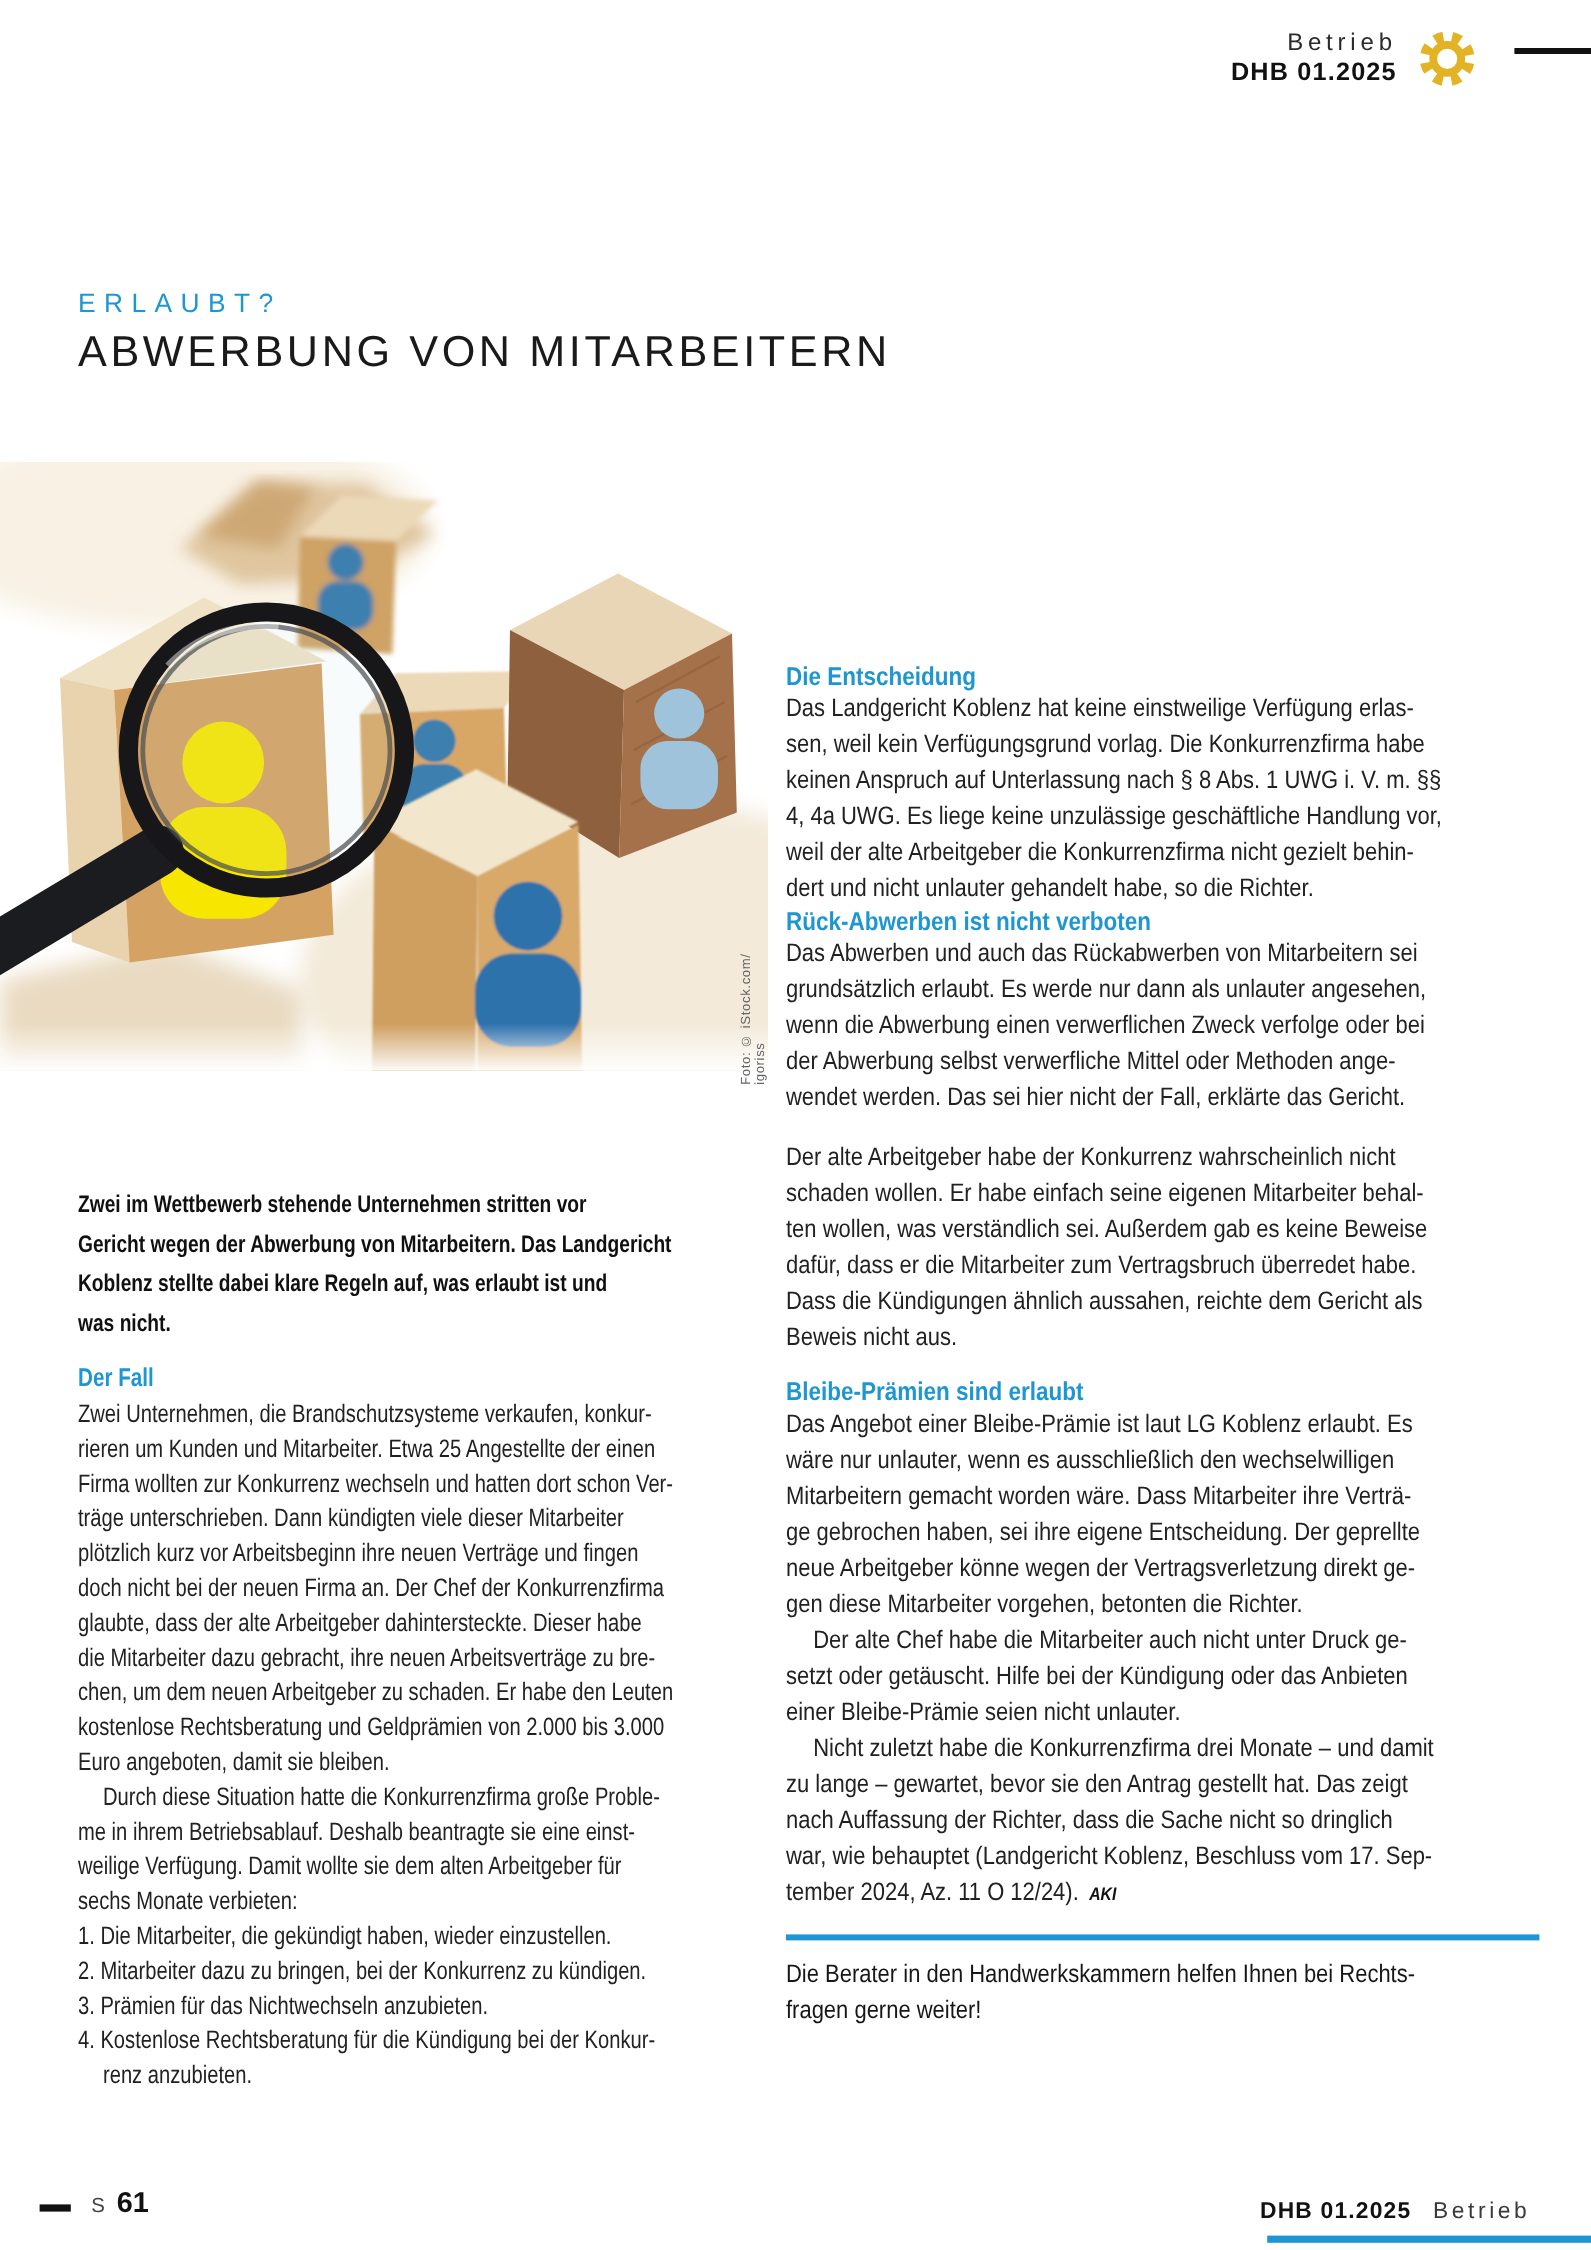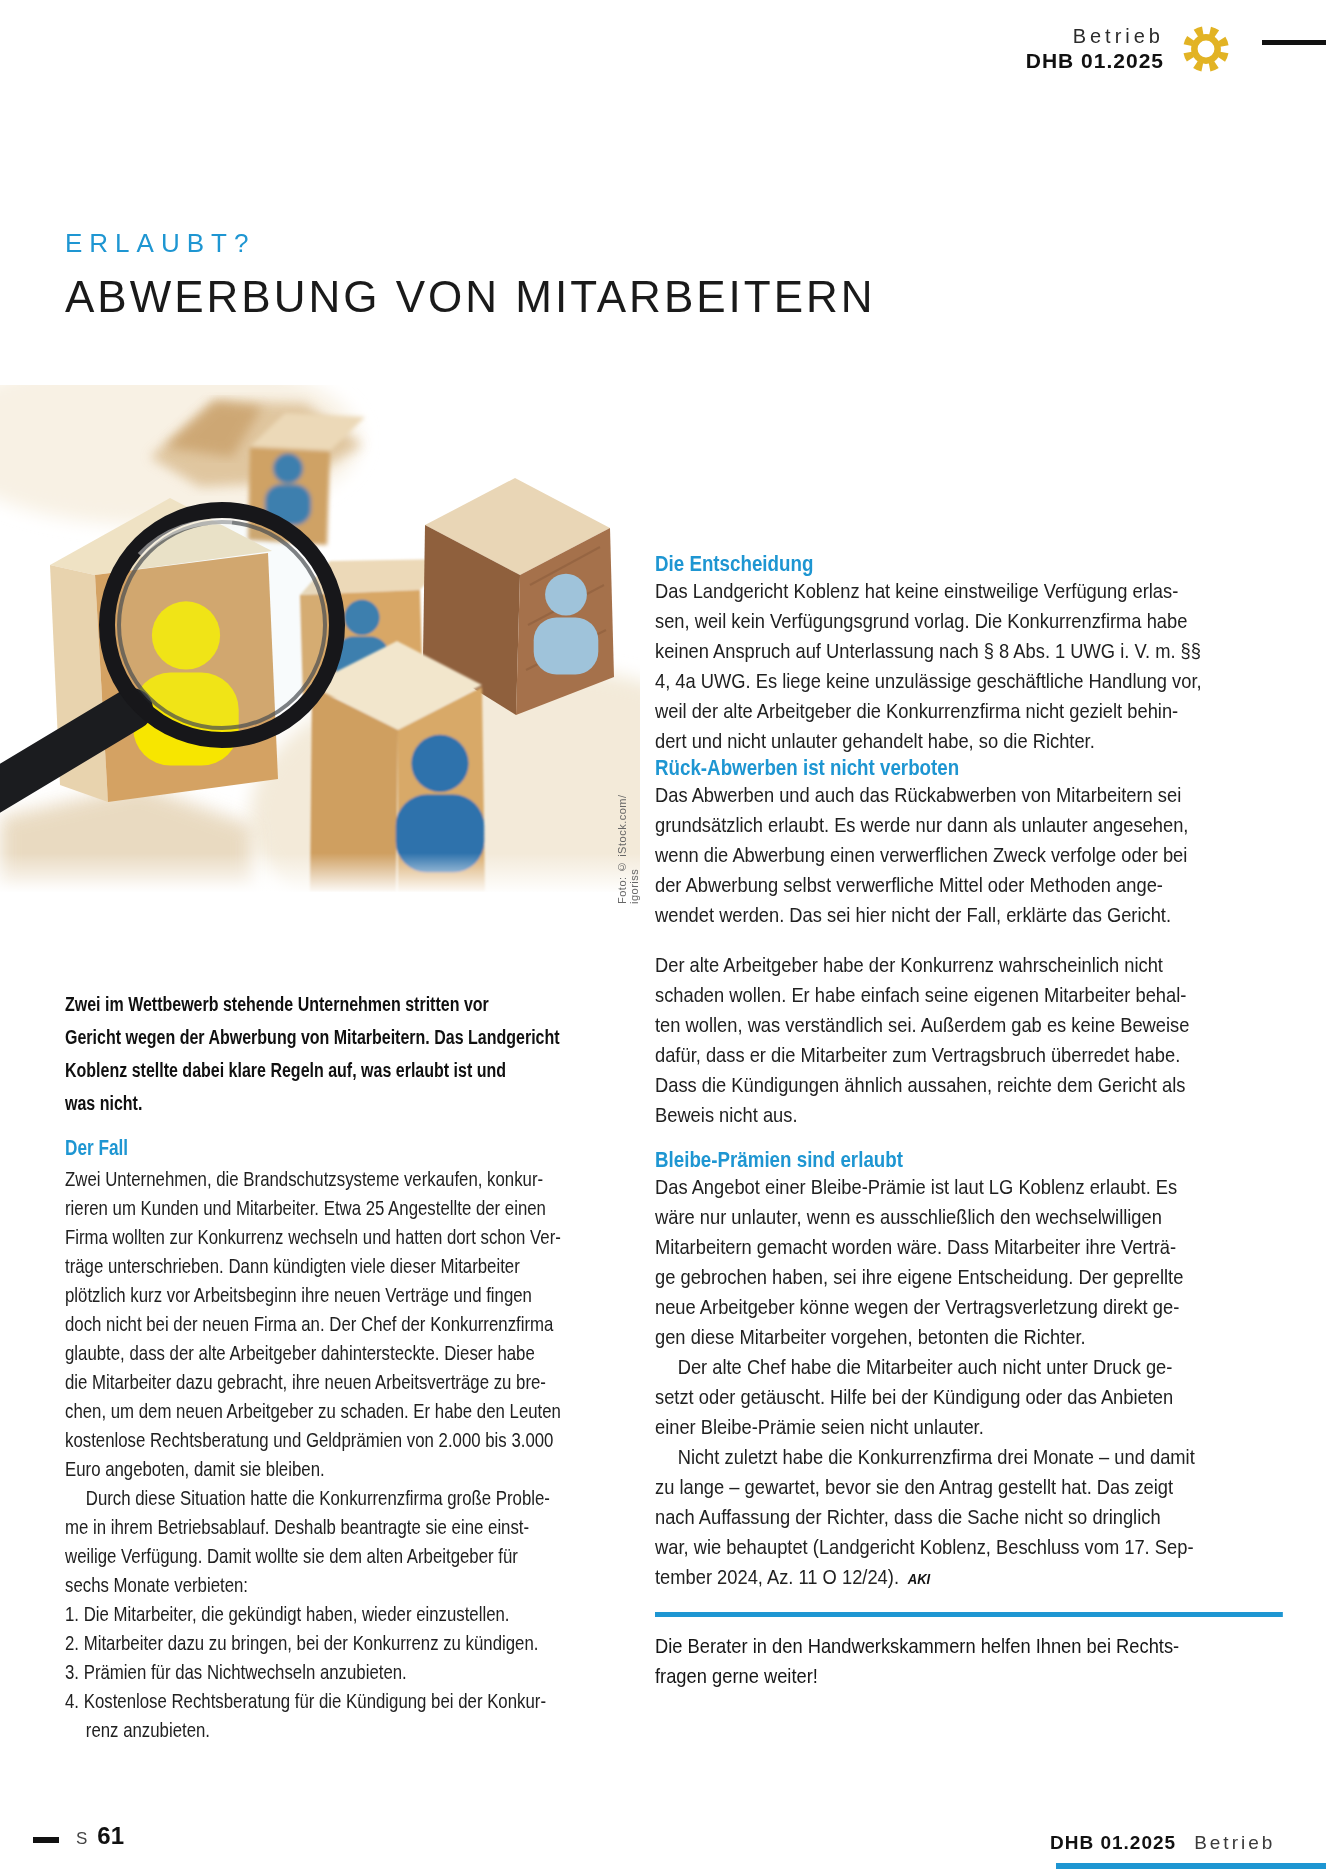--- a/index.html
+++ b/index.html
@@ -7,23 +7,23 @@
         font-family:"Liberation Sans",sans-serif;color:#212121;margin:0 auto;}
 
   
   .masthead{position:absolute;top:20px;right:92px;display:flex;align-items:center;gap:14px;}
   .masthead-text{text-align:right;}
   .m-section{font-size:20px;letter-spacing:4px;color:#2b2b2b;line-height:24px;}
   .m-issue{font-size:21px;font-weight:700;letter-spacing:1px;color:#111;line-height:26px;}
   .top-rule{position:absolute;top:40px;left:1262px;width:64px;height:5px;background:#111;}
 
   
-  .kicker{position:absolute;left:65px;top:228px;font-size:26px;letter-spacing:7px;
+  .kicker{position:absolute;left:65px;top:240px;font-size:22px;letter-spacing:7px;
           color:var(--accent,#1e96d2);font-weight:400;}
-  .title{position:absolute;left:65px;top:272px;margin:0;font-size:44px;font-weight:400;
+  .title{position:absolute;left:65px;top:272px;margin:0;font-size:36px;font-weight:400;
          letter-spacing:3px;color:#1a1a1a;}
 
   
   .hero{position:absolute;left:0;top:385px;width:640px;height:507px;margin:0;}
   .credit{position:absolute;left:616px;top:784px;height:120px;font-size:11px;color:#666;
           writing-mode:vertical-rl;transform:rotate(180deg);letter-spacing:.5px;}
 
   
   .col{position:absolute;transform-origin:0 0;}
   .col-left{left:65px;top:988px;width:720px;transform:scaleX(0.80);}

